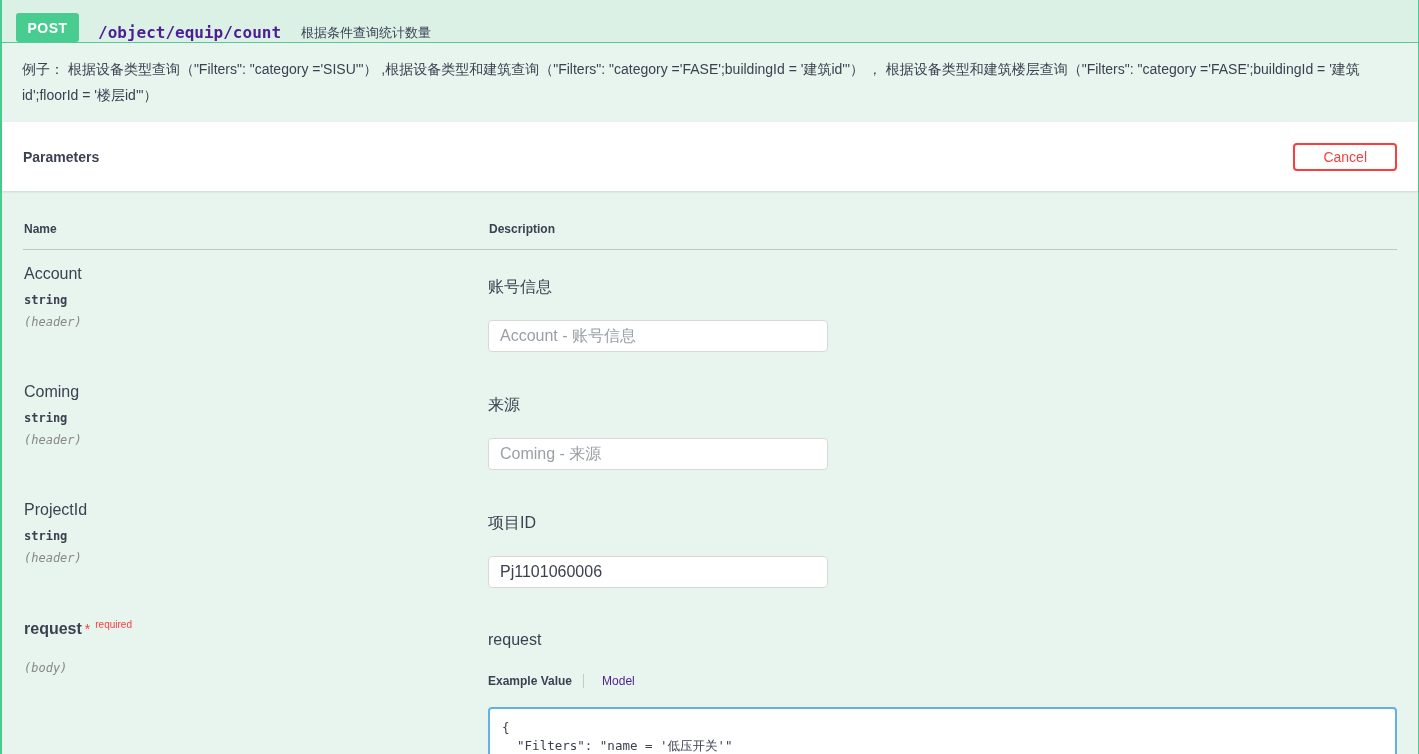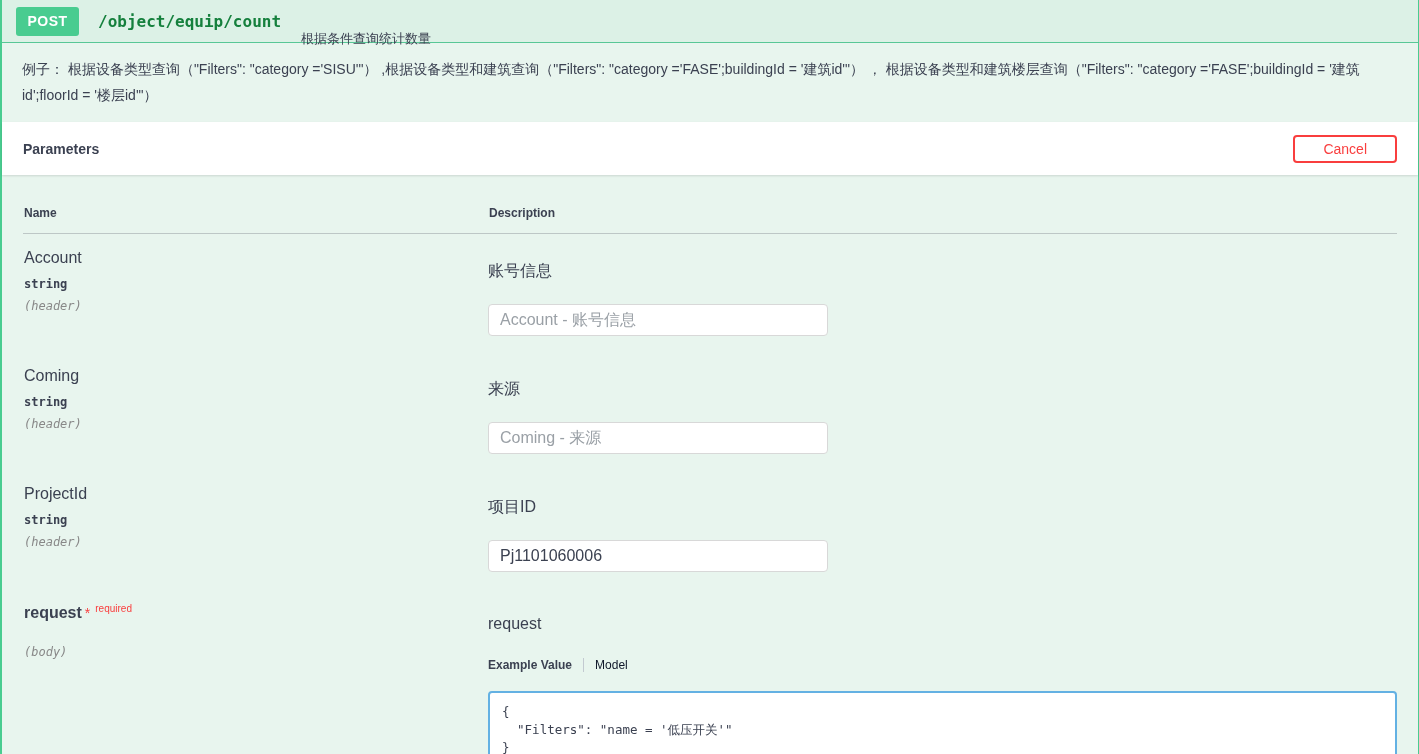--- a/index.html
+++ b/index.html
@@ -10,57 +10,57 @@
     color: #3b4151;
   }
   .opblock {
     width: 1419px; min-height: 754px;
     border-left: 2px solid #49cc90;
     border-right: 1px solid #49cc90;
   }
   
   .opblock-summary {
     height: 43px;
-    display: flex; align-items: center;
+    display: flex; align-items: flex-end;
     padding: 0 14px;
     background: #dcf1e6;
     border-bottom: 1px solid #58c796;
     cursor: pointer;
   }
   .method-badge {
     background: #49cc90; color: #fff;
     font-weight: 700; font-size: 14px;
     width: 63px; height: 29px;
     display: flex; align-items: center; justify-content: center;
     border-radius: 3px;
     letter-spacing: .5px;
   }
   .endpoint-path {
     margin-left: 19px;
     font-family: "DejaVu Sans Mono", monospace;
     font-weight: 700; font-size: 16px;
-    color: #15803d;
+    color: #4c1d95;
   }
   .summary-desc {
     margin-left: 20px;
     font-size: 13px;
     color: #3b4151;
     margin-top: 36px;
   }
   
   .opblock-description {
     background: #e8f5ee;
     padding: 13px 20px 14px 20px;
     font-size: 14px;
     line-height: 26px;
     color: #3b4151;
   }
   
   .section-header {
-    height: 53px;
+    height: 69px;
     background: #ffffff;
     box-shadow: 0 1px 2px rgba(0,0,0,.12);
     display: flex; align-items: center; justify-content: space-between;
     padding: 0 21px;
     position: relative; z-index: 2;
   }
   .section-title { font-size: 14px; font-weight: 700; }
   .cancel-btn {
     border: 2px solid #f93e3e;
     color: #f93e3e;
@@ -125,21 +125,21 @@
     display: flex; align-items: flex-start;
     font-size: 12px;
   }
   .tab-example {
     font-weight: 700; color: #3b4151;
     padding-right: 11px;
     border-right: 1px solid #c3cad1;
     cursor: pointer;
   }
   .tab-model {
-    color: #0f172a; margin-left: 11px; cursor: pointer;
+    color: #4c1d95; margin-left: 18px; cursor: pointer;
   }
   .body-textarea {
     display: block;
     margin-top: 19px;
     width: 100%; height: 260px;
     border: 2px solid #63b1e3;
     border-radius: 4px;
     background: #fff;
     padding: 10px 12px;
     font-family: "DejaVu Sans Mono", monospace;

